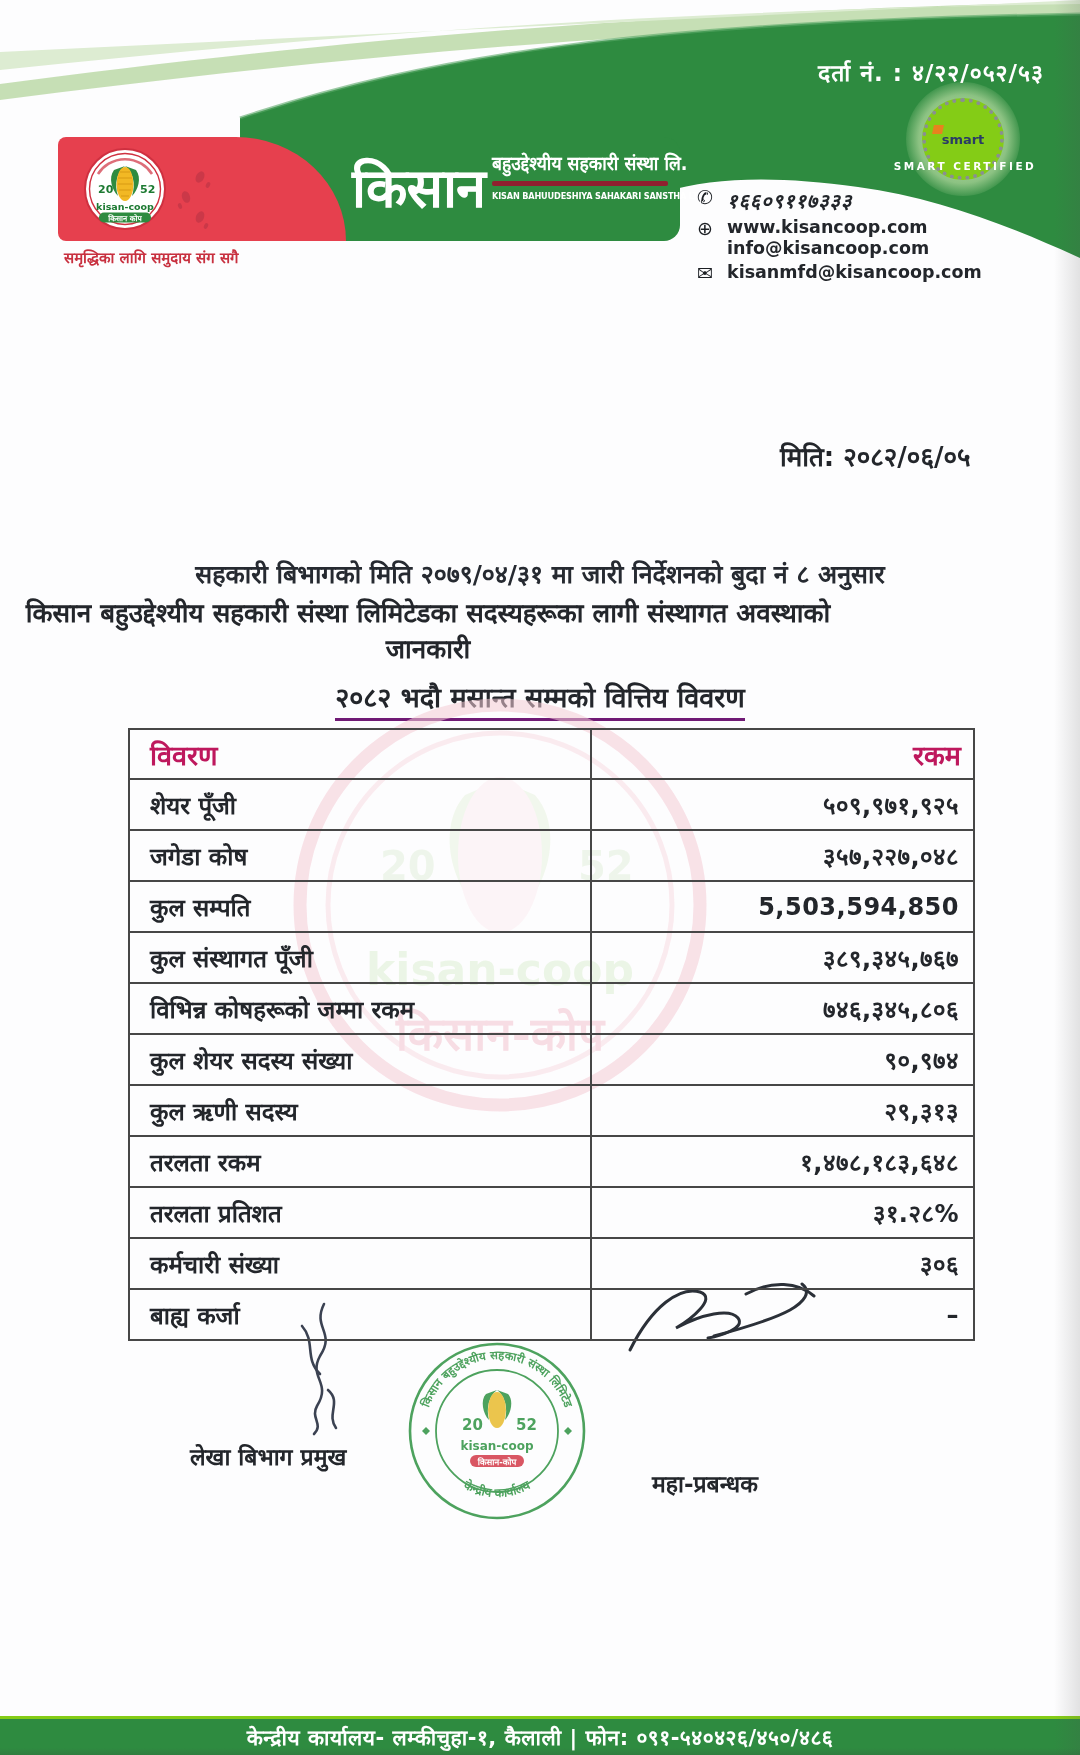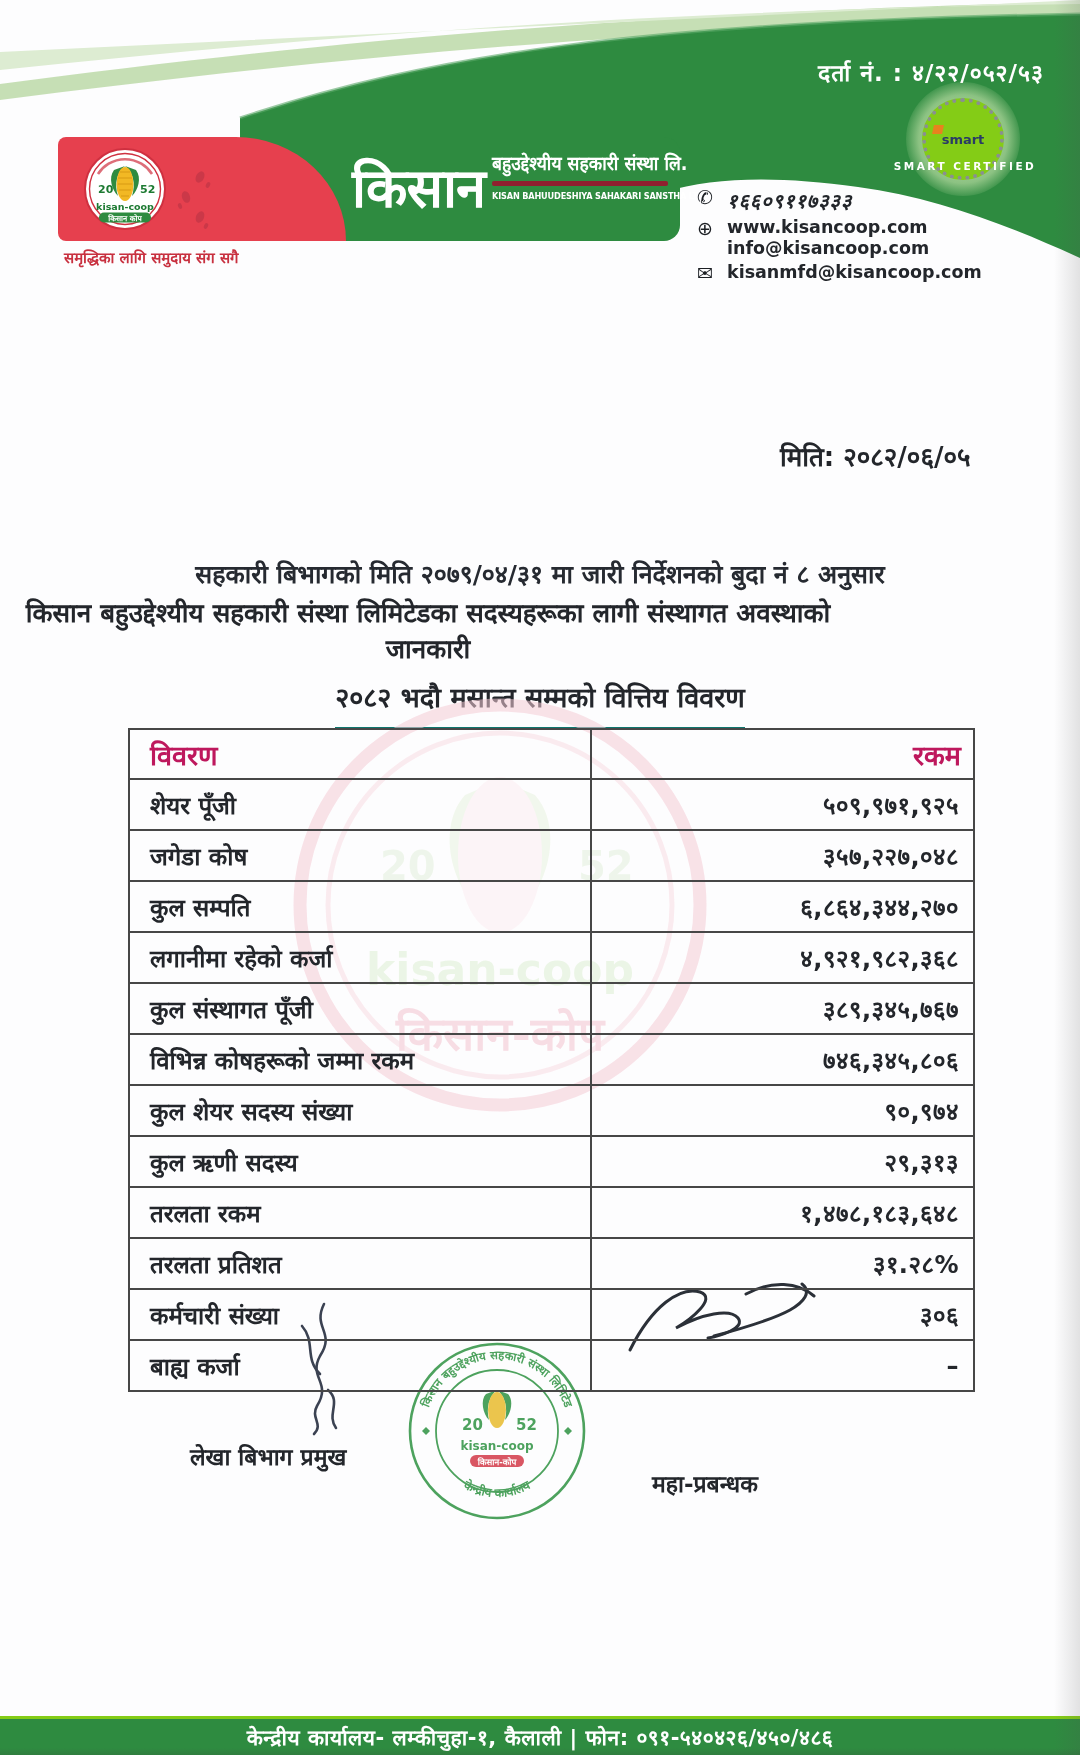--- a/index.html
+++ b/index.html
@@ -51,21 +51,21 @@
   .c-mail { font-size:17.5px; font-weight:600; }
 
   
   .date-line { position:absolute; left:780px; top:438px; font-size:26px; font-weight:700; color:#23262b; }
   .intro1 { position:absolute; left:0; top:556px; width:1080px; text-align:center;
     font-size:25px; font-weight:600; color:#262a31; }
   .intro2 { position:absolute; left:0; top:594px; width:856px; text-align:center;
     font-size:26px; font-weight:700; color:#23262b; }
   .table-title-wrap { position:absolute; left:0; top:678px; width:1080px; text-align:center; }
   .table-title { display:inline-block; font-size:27px; font-weight:700; color:#23262b;
-    border-bottom:3px solid #0f766e; padding-bottom:12px; }
+    border-bottom:3px solid #701a75; padding-bottom:3px; }
 
   
   .watermark { position:absolute; left:260px; top:690px; width:480px; height:450px; opacity:0.55; z-index:0; }
 
   
   table.fin { position:absolute; left:128px; top:728px; width:847px; z-index:1;
     border-collapse:collapse; table-layout:fixed; background:transparent; }
   table.fin, table.fin th, table.fin td { border:2px solid #474747; }
   table.fin th { height:50px; font-size:27px; font-weight:700; color:#be185d; }
   table.fin th.h-label { text-align:left; padding-left:20px; width:462px; }
@@ -202,25 +202,21 @@
         <tr>
           <td class="c-label">शेयर पूँजी</td>
           <td class="c-value">५०९,९७१,९२५</td>
         </tr>
         <tr>
           <td class="c-label">जगेडा कोष</td>
           <td class="c-value">३५७,२२७,०४८</td>
         </tr>
         <tr>
           <td class="c-label">कुल सम्पति</td>
-          <td class="c-value">६,८६४,३४४,२७०</td>
-        </tr>
-        <tr>
-          <td class="c-label">लगानीमा रहेको कर्जा</td>
-          <td class="c-value">४,९२१,९८२,३६८</td>
+          <td class="c-value">5,503,594,850</td>
         </tr>
         <tr>
           <td class="c-label">कुल संस्थागत पूँजी</td>
           <td class="c-value">३८९,३४५,७६७</td>
         </tr>
         <tr>
           <td class="c-label">विभिन्न कोषहरूको जम्मा रकम</td>
           <td class="c-value">७४६,३४५,८०६</td>
         </tr>
         <tr>

